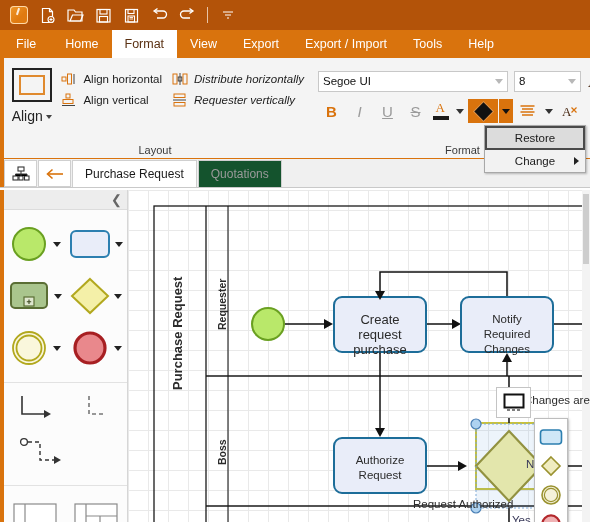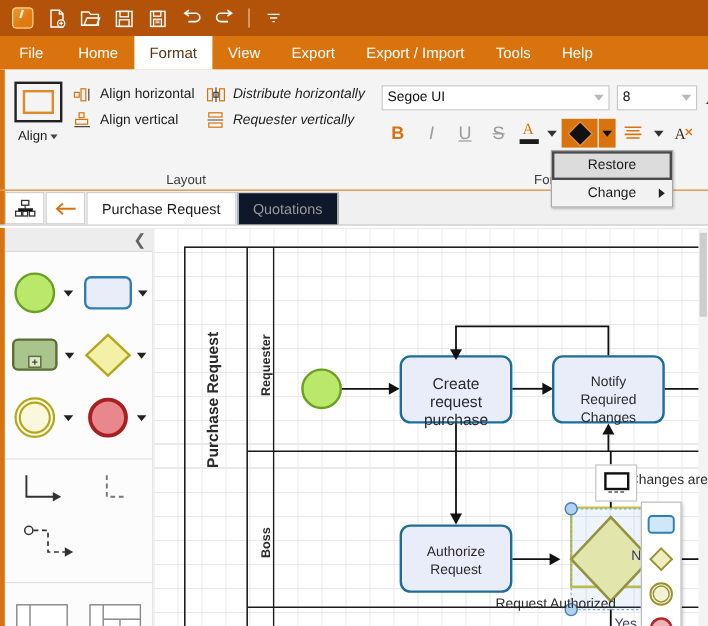--- a/index.html
+++ b/index.html
@@ -58,21 +58,21 @@
   .grp-layout{width:310px;display:flex;}
   .align-big{
     width:60px;display:flex;flex-direction:column;align-items:center;
     justify-content:flex-start;padding-top:4px;
   }
   .align-sq{
     width:40px;height:34px;border:2px solid #222;box-sizing:border-box;
     display:flex;align-items:center;justify-content:center;
   }
   .align-sq i{display:block;width:26px;height:20px;border:2px solid #e08a2e;box-sizing:border-box;}
-  .align-lbl{margin-top:6px;font-size:11px;color:#222;}
+  .align-lbl{margin-top:6px;font-size:14px;color:#222;}
   .caret{display:inline-block;width:0;height:0;border-left:3.5px solid transparent;
     border-right:3.5px solid transparent;border-top:4px solid #444;margin-left:3px;vertical-align:middle;}
   .align-cols{display:flex;flex:1;padding-left:4px;}
   .align-col{display:flex;flex-direction:column;gap:7px;padding-top:8px;}
   .align-col.second{padding-left:10px;font-style:italic;}
   .align-item{display:flex;align-items:center;gap:6px;font-size:11.5px;color:#1d1d1d;white-space:nowrap;}
   .ai-ic{width:16px;height:14px;flex:0 0 16px;position:relative;}
 
   
   .grp-format{flex:1;display:flex;flex-direction:column;padding-left:8px;}
@@ -101,21 +101,21 @@
   }
   .fillbtn .dia{width:13px;height:13px;background:#111;transform:rotate(45deg);
     box-shadow:0 0 0 1px rgba(255,255,255,.25);}
   .split-arrow.onorange{background:#d9730d;}
   .split-arrow.onorange i{border-top-color:#111;}
   .fontcolor{position:relative;width:22px;height:22px;display:flex;align-items:flex-start;justify-content:center;}
   .fontcolor .bar{position:absolute;bottom:2px;left:3px;right:3px;height:4px;background:#1a1a1a;}
 
   
   .menu{
-    position:absolute;left:459px;top:125px;width:100px;background:#f2f2f2;
+    position:absolute;left:484px;top:125px;width:100px;background:#f2f2f2;
     border:1px solid #a8a8a8;box-shadow:1px 1px 2px rgba(0,0,0,.25);
     z-index:60;font-size:11.5px;
   }
   .menu-item{height:22px;display:flex;align-items:center;justify-content:center;
     color:#1a1a1a;box-sizing:border-box;position:relative;}
   .menu-item.hover{
     background:#dcdcdc;border:2px solid #4a4a4a;height:24px;
   }
   .menu-item .sub{
     position:absolute;right:6px;top:50%;margin-top:-4px;width:0;height:0;
@@ -130,21 +130,21 @@
   .ts-btn{
     width:33px;height:27px;margin-left:4px;background:#fff;border:1px solid #cfcfcf;
     box-sizing:border-box;display:flex;align-items:center;justify-content:center;
   }
   .ts-btn.arrow{margin-left:1px;color:#d9730d;font-size:17px;}
   .dtab{
     height:27px;padding:0 12px;display:flex;align-items:center;font-size:12px;
     border:1px solid #cfcfcf;border-bottom:none;box-sizing:border-box;margin-left:1px;
   }
   .dtab.active{background:#fff;color:#1a1a1a;}
-  .dtab.inactive{background:#0f172a;color:#9a9a9a;}
+  .dtab.inactive{background:#14532d;color:#9a9a9a;}
   
   .body{position:absolute;left:0;top:190px;right:0;bottom:0;display:flex;}
   .body:before{content:"";position:absolute;left:0;top:0;bottom:0;width:4px;background:#d9730d;z-index:5;}
   .palette{
     width:124px;background:#fcfcfc;border-right:1px solid #d6d6d6;box-sizing:border-box;
     margin-left:4px;position:relative;
   }
   .pal-head{
     height:19px;background:#ededed;border-bottom:1px solid #dcdcdc;display:flex;
     align-items:center;justify-content:flex-end;padding-right:5px;color:#666;font-size:13px;

